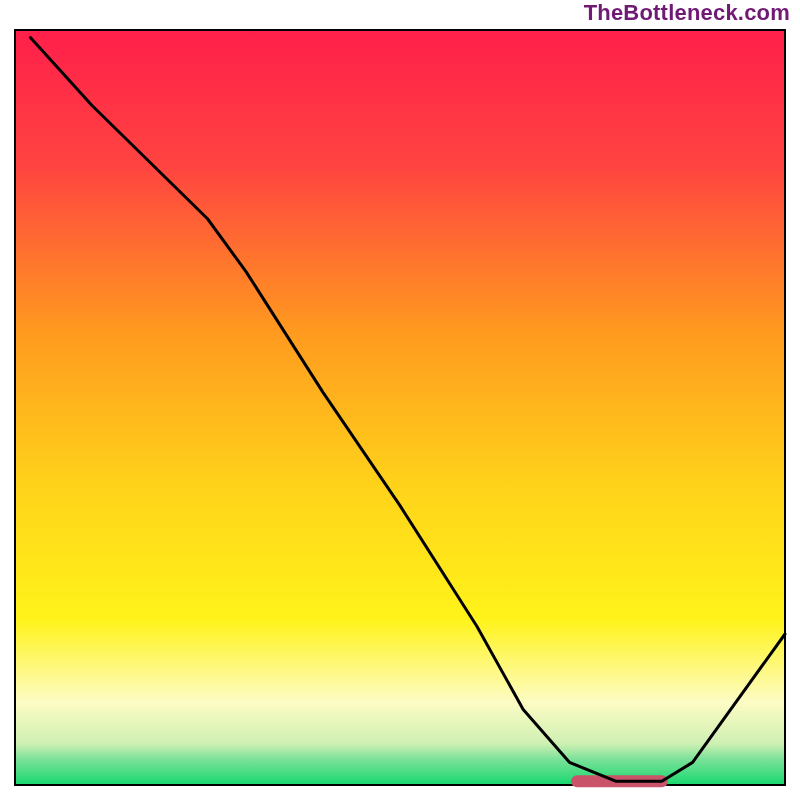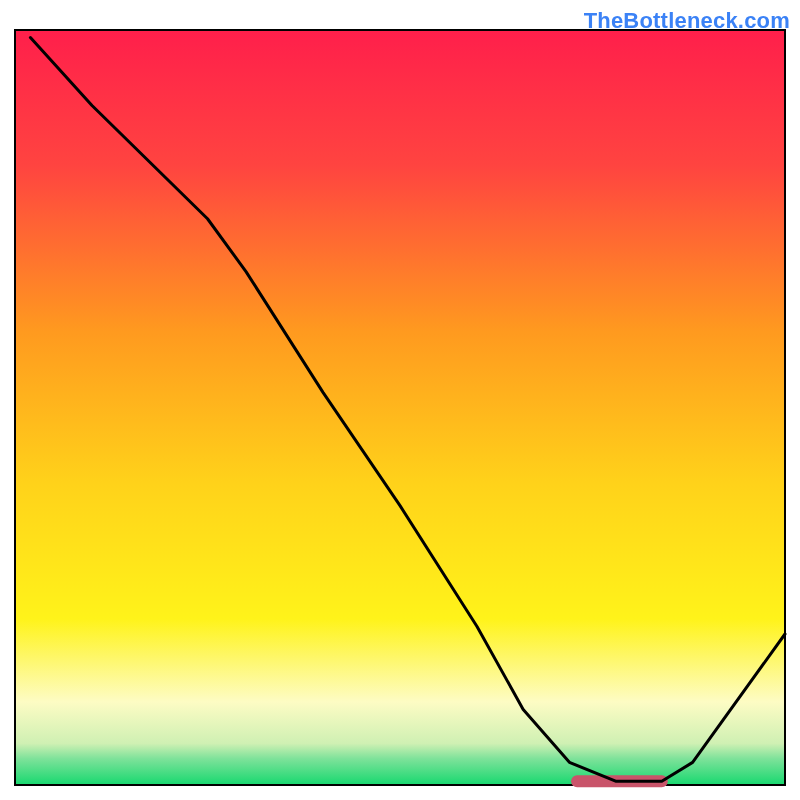--- a/index.html
+++ b/index.html
@@ -10,26 +10,26 @@
     overflow: hidden;
     background: #fff;
   }
   .stage {
     position: relative;
     width: 800px;
     height: 800px;
   }
   .watermark {
     position: absolute;
-    top: 8px;
+    top: 0;
     right: 10px;
     font-family: Arial, Helvetica, sans-serif;
     font-weight: 700;
     font-size: 22px;
-    color: #3b82f6;
+    color: #701a75;
     letter-spacing: 0.2px;
     user-select: none;
   }
   svg {
     position: absolute;
     left: 0;
     top: 0;
   }
 </style>
 </head>

